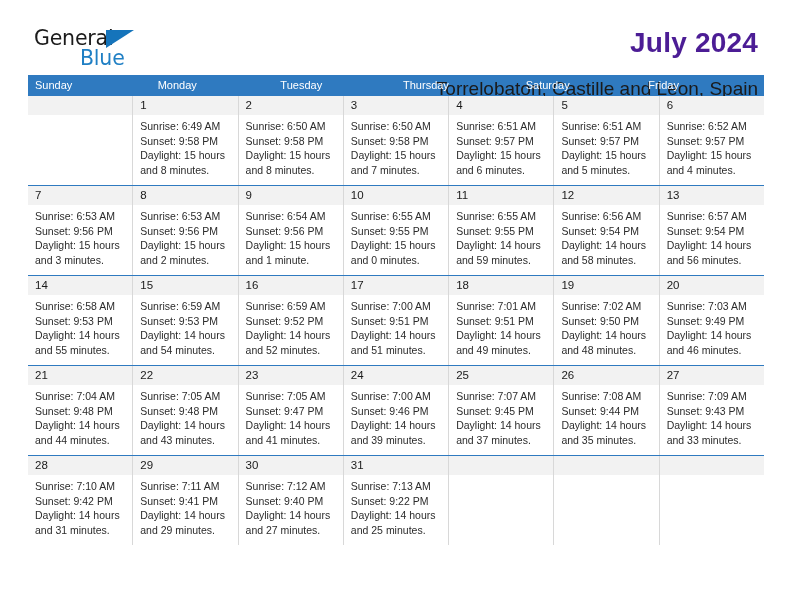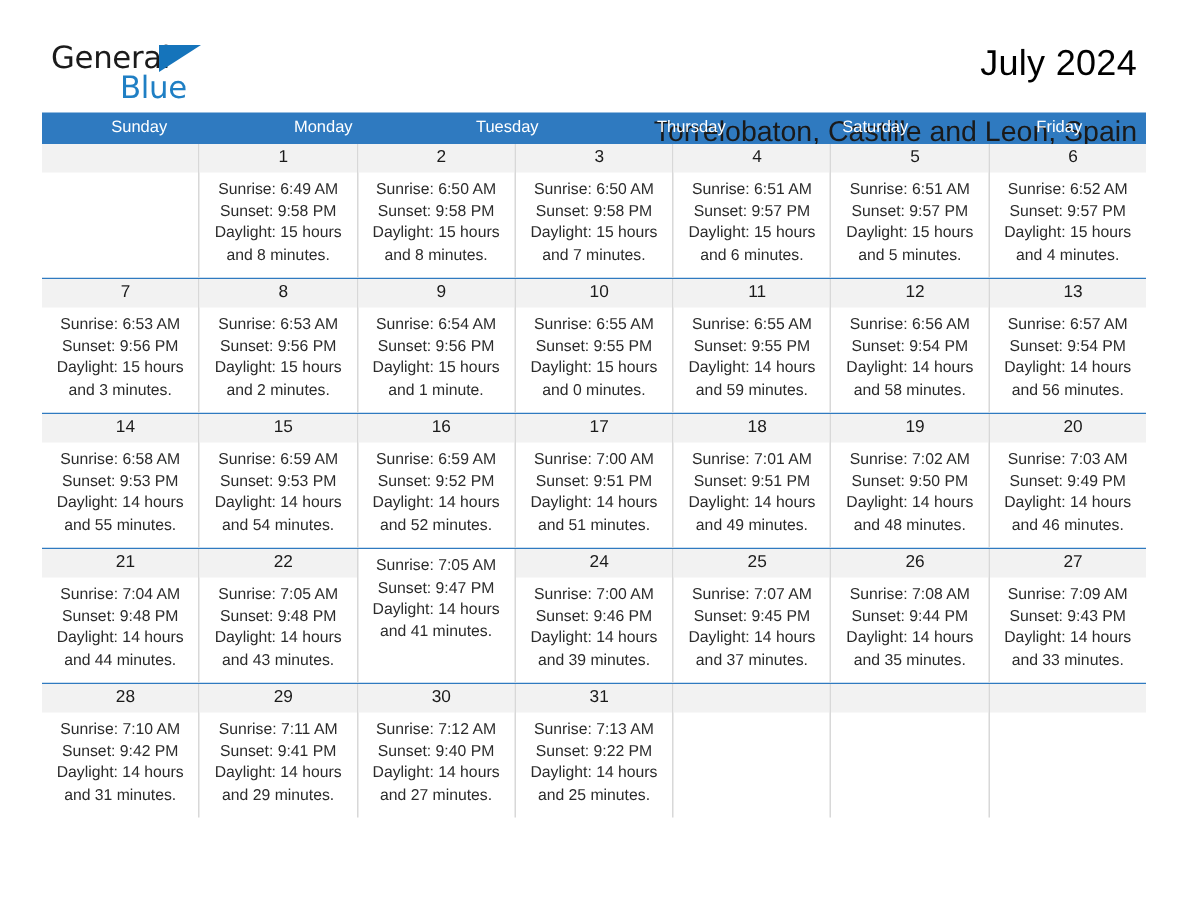--- a/index.html
+++ b/index.html
@@ -62,38 +62,37 @@
     color: #1f7fc4;
     font-family: "DejaVu Sans", sans-serif;
     font-weight: 400;
   }
 
   .titles {
     text-align: right;
     padding-right: 6px;
   }
   .month-title {
-    font-size: 24px;
-    font-weight: 400;
-    color: #000000;
+    font-size: 28px;
+    font-weight: 700;
+    color: #4c1d95;
     line-height: 34px;
     letter-spacing: 0.2px;
   }
   .location {
     font-size: 19px;
     font-weight: 400;
     color: #1a1a1a;
     line-height: 22px;
     margin-top: 18px;
   }
 
   
   .calendar {
     width: 736px;
-    text-align: center;
   }
 
   .weekday-row {
     display: flex;
     background: #2f7ac0;
     height: 21px;
     align-items: center;
   }
   .weekday {
     flex: 1 1 0;
@@ -379,20 +378,21 @@
           <div class="day-cell">
             <div class="day-num-band">22</div>
             <div class="day-body">
               <div>Sunrise: 7:05 AM</div>
               <div>Sunset: 9:48 PM</div>
               <div>Daylight: 14 hours</div>
               <div>and 43 minutes.</div>
             </div>
           </div>
           <div class="day-cell">
+            <div class="day-num-band">23</div>
             <div class="day-body">
               <div>Sunrise: 7:05 AM</div>
               <div>Sunset: 9:47 PM</div>
               <div>Daylight: 14 hours</div>
               <div>and 41 minutes.</div>
             </div>
           </div>
           <div class="day-cell">
             <div class="day-num-band">24</div>
             <div class="day-body">

